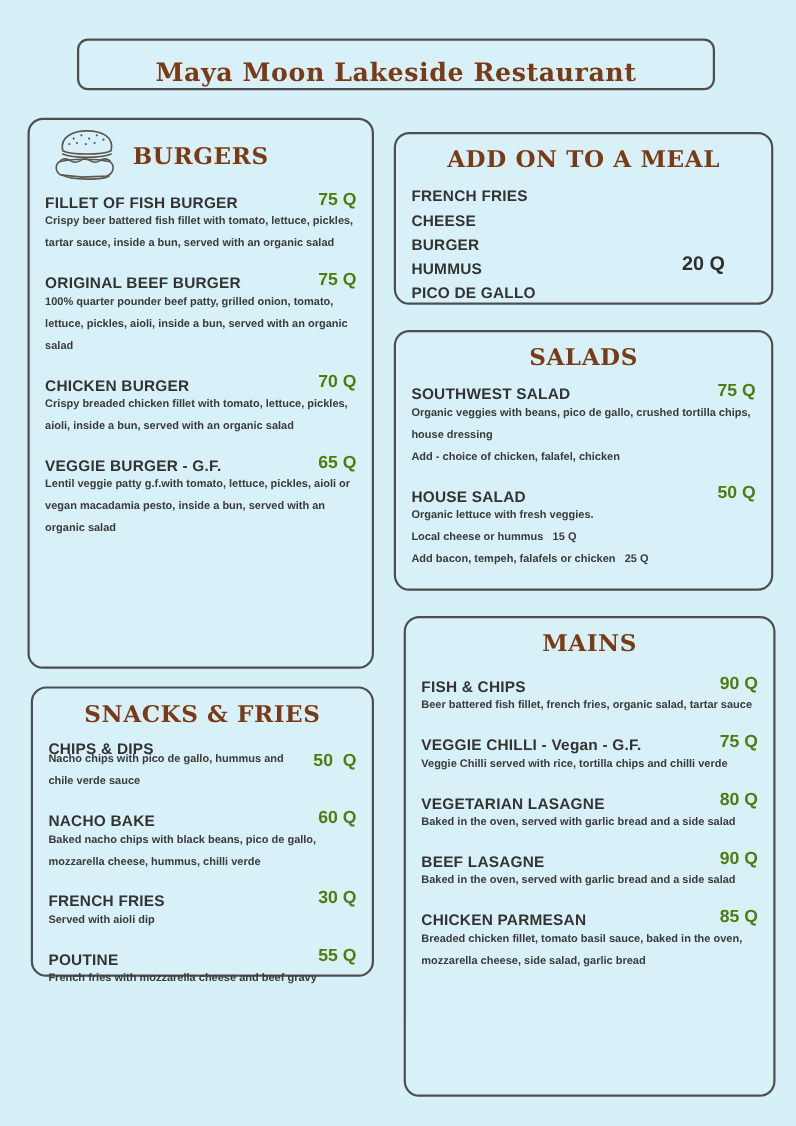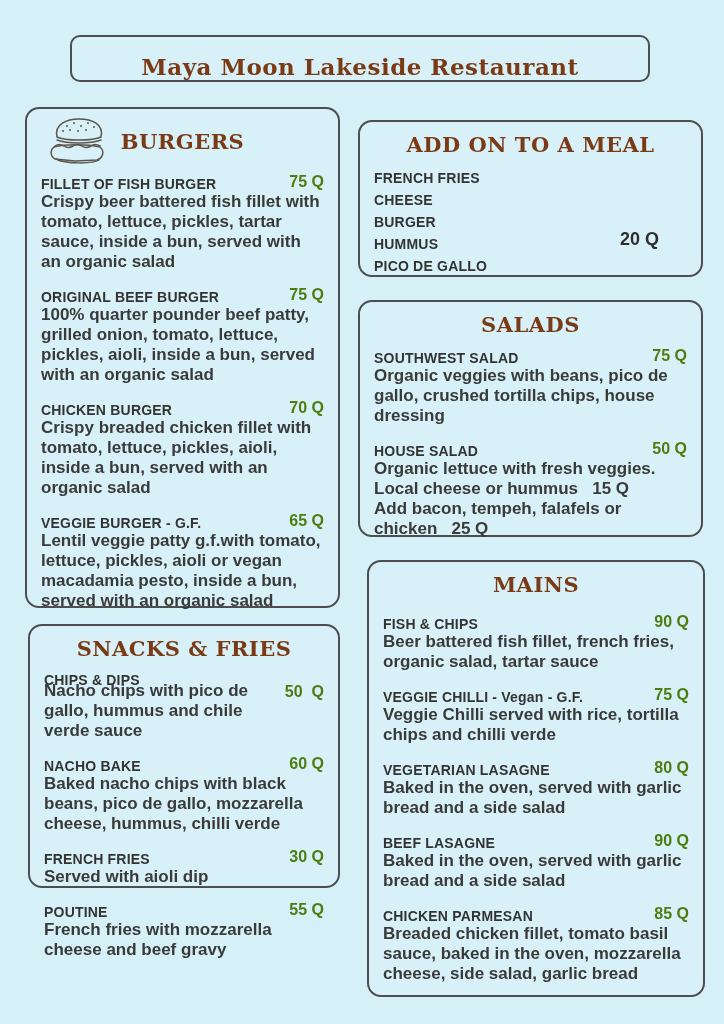--- a/index.html
+++ b/index.html
@@ -67,21 +67,21 @@
   .item-price{
     font-weight:bold;
     font-size:16px;
     color:#4d7c0f;
     white-space:pre;
     flex-shrink:0;
     margin-left:8px;
   }
   .item-desc{
     font-weight:bold;
-    font-size:17px;
+    font-size:10px;
     color:#3a3a3a;
     line-height:20px;
   }
   .desc-line{white-space:pre-wrap;}
 
   
   .addon-body{display:flex;}
   .addon-list{flex:1;}
   .addon-line{
     font-weight:bold;
@@ -233,20 +233,21 @@
   <section class="outline-box section" id="box-salads">
     <h2 class="section-heading" style="margin-bottom:10px;">SALADS</h2>
 
     <div class="item">
       <div class="item-row">
         <span class="item-name">SOUTHWEST SALAD</span>
         <span class="item-price">75 Q</span>
       </div>
       <div class="item-desc">
         <div class="desc-line">Organic veggies with beans, pico de gallo, crushed tortilla chips, house dressing</div>
+        <div class="desc-line">Add - choice of chicken, falafel, chicken</div>
       </div>
     </div>
 
     <div class="item">
       <div class="item-row">
         <span class="item-name">HOUSE SALAD</span>
         <span class="item-price">50 Q</span>
       </div>
       <div class="item-desc">
         <div class="desc-line">Organic lettuce with fresh veggies.</div>

